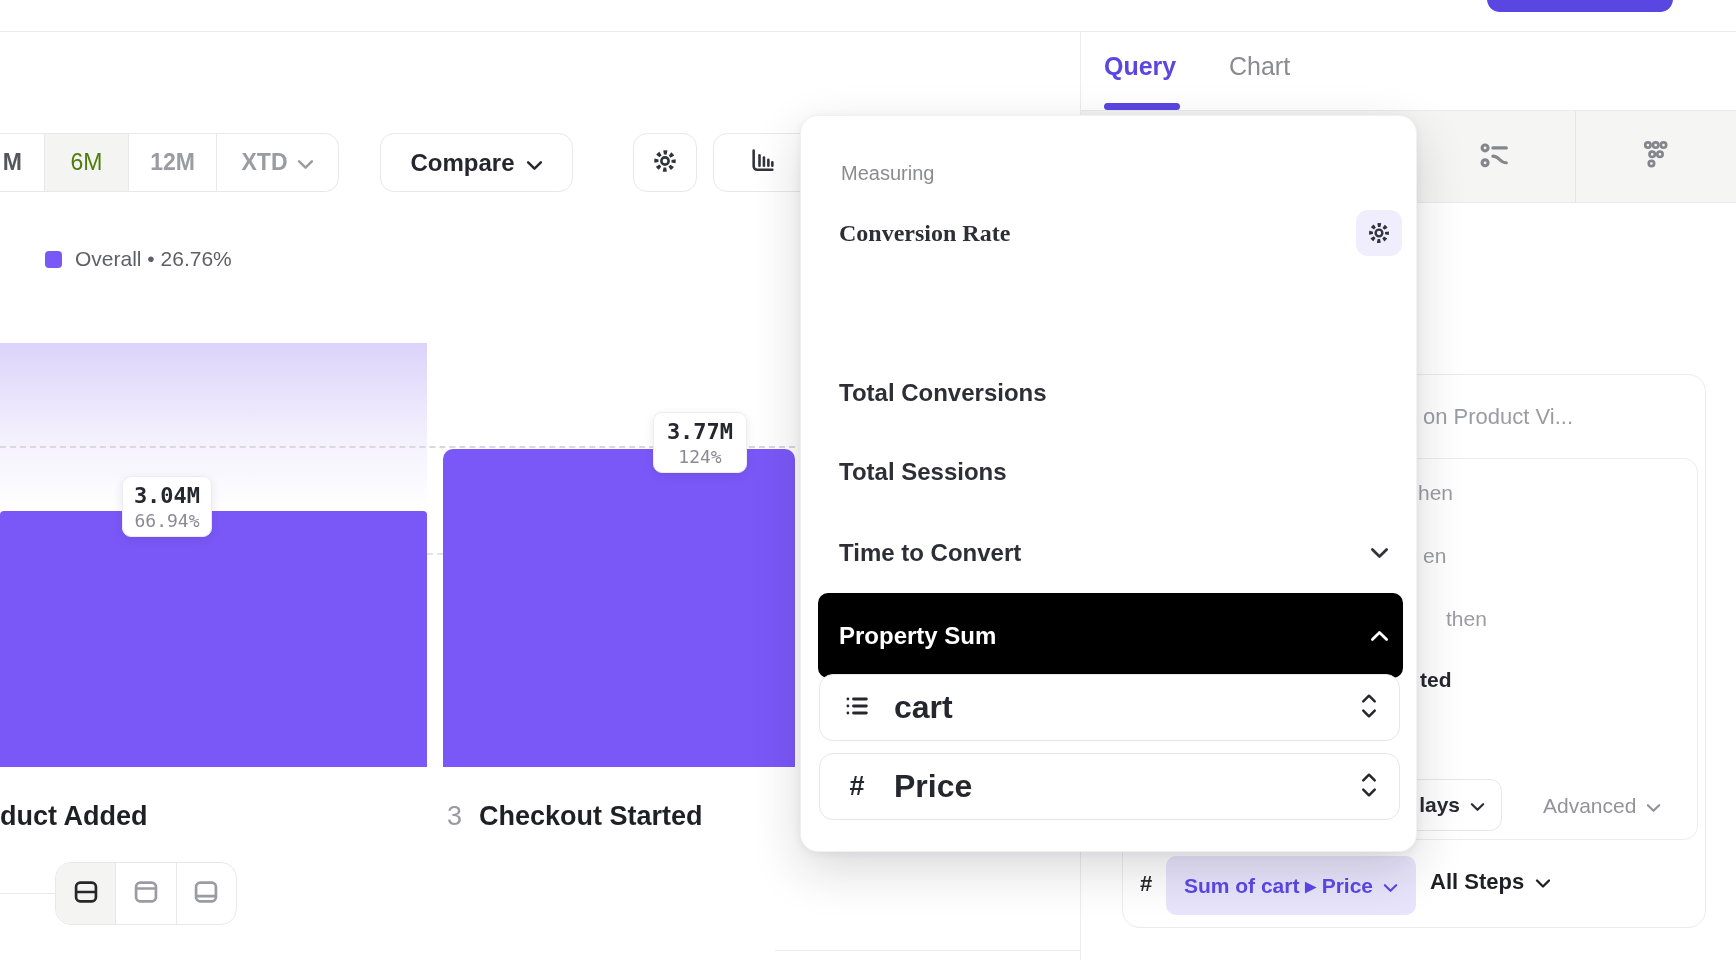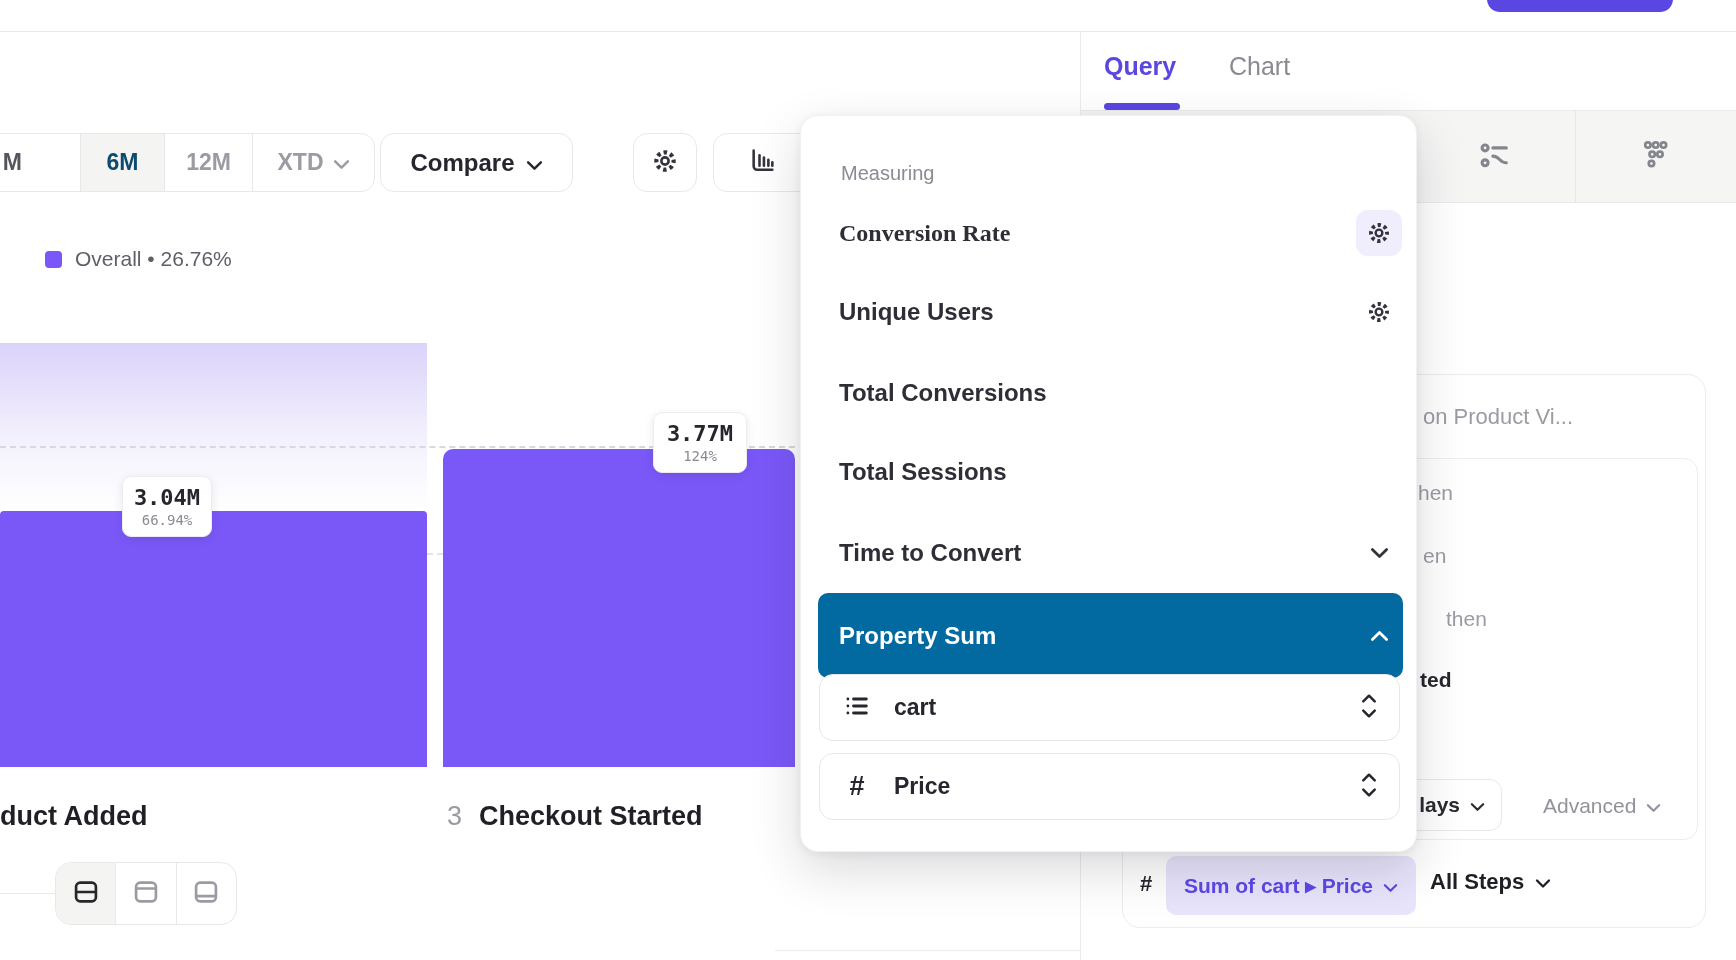--- a/index.html
+++ b/index.html
@@ -14,21 +14,21 @@
   
   .topbar { left:0; top:0; width:1736px; height:32px; background:#fff; border-bottom:1px solid #EAEAEC; z-index:3; }
   .cta-btn { left:1487px; top:-31px; width:186px; height:43px; border-radius:13px; background:#5A46E1; z-index:4; }
   .panel-divider { left:1080px; top:32px; width:1px; height:928px; background:#ECECEE; }
 
   
   .seg-control { left:-46px; top:133px; height:59px; display:flex; border:1px solid #E8E8EA; border-radius:14px; background:#fff; }
   .seg { display:flex; align-items:center; justify-content:center; font-size:23px; font-weight:600; color:#9B9BA3; }
   .seg + .seg { border-left:1px solid #E8E8EA; }
   .seg-m   { width:89px; justify-content:flex-end; padding-right:22px; color:#55555E; }
-  .seg-6m  { width:84px; background:#F4F4F2; color:#0c4a6e; font-weight:700;margin-left:36px; }
+  .seg-6m  { width:84px; background:#F4F4F2; color:#4d7c0f; font-weight:400; }
   .seg-12m { width:88px; }
   .seg-xtd { width:122px; gap:9px; }
   .btn { border:1px solid #E8E8EA; border-radius:14px; background:#fff; display:flex; align-items:center; justify-content:center; }
   .compare-btn { left:380px; top:133px; width:193px; height:59px; gap:11px; font-size:24px; font-weight:600; color:#26262E; }
   .gear-btn  { left:633px; top:133px; width:64px;  height:59px; }
   .chart-btn { left:713px; top:133px; width:100px; height:59px; }
 
   
   .legend { left:45px; top:247px; display:flex; align-items:center; gap:13px; }
   .legend-swatch { width:17px; height:17px; border-radius:4px; background:#7A58F8; }
@@ -37,21 +37,21 @@
   
   .ghost1 { left:0; top:343px; width:427px; height:169px; background:linear-gradient(180deg,#DBD3FA 0%, #F3F0FD 55%, #FFFFFF 100%); }
   .dash-line { left:0; top:446px; width:795px; border-top:2px dashed #D8D8E1; }
   .dash-line2 { left:427px; top:553px; width:16px; border-top:2px dashed #E3E3EA; }
   .bar1 { left:0; top:511px; width:427px; height:256px; background:#7A58F8; border-radius:4px 4px 0 0; }
   .bar2 { left:443px; top:449px; width:352px; height:318px; background:#7A58F8; border-radius:10px 10px 0 0; }
   .val-box { z-index:5; background:#fff; border:1px solid #EDEDF1; border-radius:9px;
              box-shadow:0 3px 10px rgba(30,30,50,.10); display:flex; flex-direction:column;
              align-items:center; justify-content:center; gap:2px; }
   .val-box .v { font-size:22px; font-weight:700; color:#26262E; }
-  .val-box .p { font-size:14px; color:#8A8A94; }
+  .val-box .p { font-size:18px; color:#8A8A94; }
   .val1 { left:122px; top:476px; width:90px; height:61px; }
   .val2 { left:653px; top:412px; width:94px; height:61px; }
   .steps-row1 { left:0;   top:801px; font-size:27px; font-weight:700; color:#1F1F26; }
   .steps-row2 { left:447px; top:801px; display:flex; gap:17px; align-items:baseline; }
   .step-num { font-size:27px; font-weight:500; color:#9A9AA2; }
   .step-name { font-size:27px; font-weight:700; color:#1F1F26; }
 
   
   .hdiv-left { left:0; top:893px; width:55px; height:1px; background:#E9E9EB; }
   .hdiv-bottom { left:775px; top:950px; width:306px; height:1px; background:#ECECEE; }
@@ -89,26 +89,26 @@
   
   .popover { left:800px; top:115px; width:617px; height:737px; background:#fff; border:1px solid #F1F1F3; border-radius:18px;
              box-shadow:0 18px 50px rgba(25,25,40,.16), 0 2px 10px rgba(25,25,40,.06); z-index:20; }
   .pop-title { left:40px; top:46px; font-size:20px; font-weight:500; color:#8B8B94; }
   .menu-row { left:17px; width:585px; height:58px; border-radius:10px; display:flex; align-items:center; }
   .menu-label { position:absolute; left:21px; font-size:24px; font-weight:600; color:#2E2E36; }
   .trail { position:absolute; left:538px; width:46px; height:46px; display:flex; align-items:center; justify-content:center; border-radius:12px; }
   .trail-hl { background:#F0EDFC; }
   .row-cr  { top:88px;font-family:Liberation Serif, serif; }  .row-uu { top:167px; } .row-tc { top:248px; }
   .row-ts  { top:327px; } .row-ttc { top:408px; }
-  .row-ps  { top:477px; height:85px; background:#0369a1; }
+  .row-ps  { top:477px; height:85px; background:#000000; }
   .row-ps .menu-label { color:#fff; }
   .selector { left:18px; width:581px; height:67px; border:1px solid #E7E7E9; border-radius:14px; background:#fff;
               display:flex; align-items:center; padding:0 22px; gap:22px; }
   .sel-cart { top:558px; } .sel-price { top:637px; }
-  .sel-text { font-size:23px; font-weight:600; color:#26262E; flex:1; }
+  .sel-text { font-size:32px; font-weight:600; color:#26262E; flex:1; }
   .hash-glyph { font-size:27px; font-weight:700; color:#26262E; width:30px; text-align:center; }
 </style>
 </head>
 <body>
 
 <div id="screen">
 
   <div class="abs topbar"></div>
   <div class="abs cta-btn"></div>
   <div class="abs panel-divider"></div>
@@ -289,29 +289,20 @@
     <div class="abs menu-row row-cr">
       <span class="menu-label">Conversion Rate</span>
       <span class="trail trail-hl">
         <svg width="26" height="26" viewBox="0 0 24 24" fill="none" stroke="#33333B">
           <circle cx="12" cy="12" r="3.1" stroke-width="2.2"></circle>
           <circle cx="12" cy="12" r="7.4" stroke-width="3.6" stroke-dasharray="3.0 2.8" stroke-dashoffset="1.4"></circle>
         </svg>
       </span>
     </div>
 
-    <div class="abs menu-row row-uu">
-      <span class="menu-label">Unique Users</span>
-      <span class="trail">
-        <svg width="26" height="26" viewBox="0 0 24 24" fill="none" stroke="#33333B">
-          <circle cx="12" cy="12" r="3.1" stroke-width="2.2"></circle>
-          <circle cx="12" cy="12" r="7.4" stroke-width="3.6" stroke-dasharray="3.0 2.8" stroke-dashoffset="1.4"></circle>
-        </svg>
-      </span>
-    </div>
 
     <div class="abs menu-row row-tc">
       <span class="menu-label">Total Conversions</span>
     </div>
 
     <div class="abs menu-row row-ts">
       <span class="menu-label">Total Sessions</span>
     </div>
 
     <div class="abs menu-row row-ttc">

